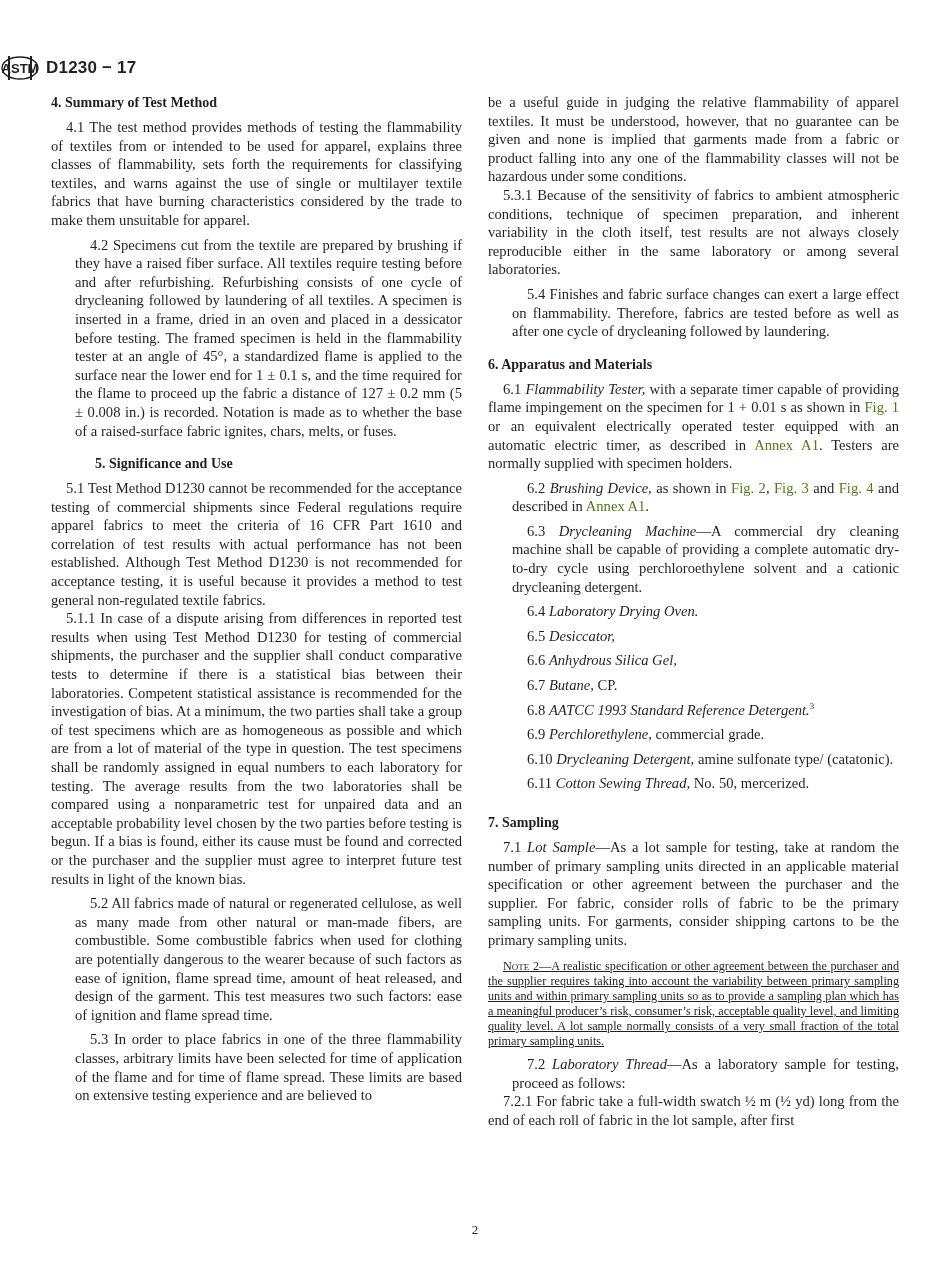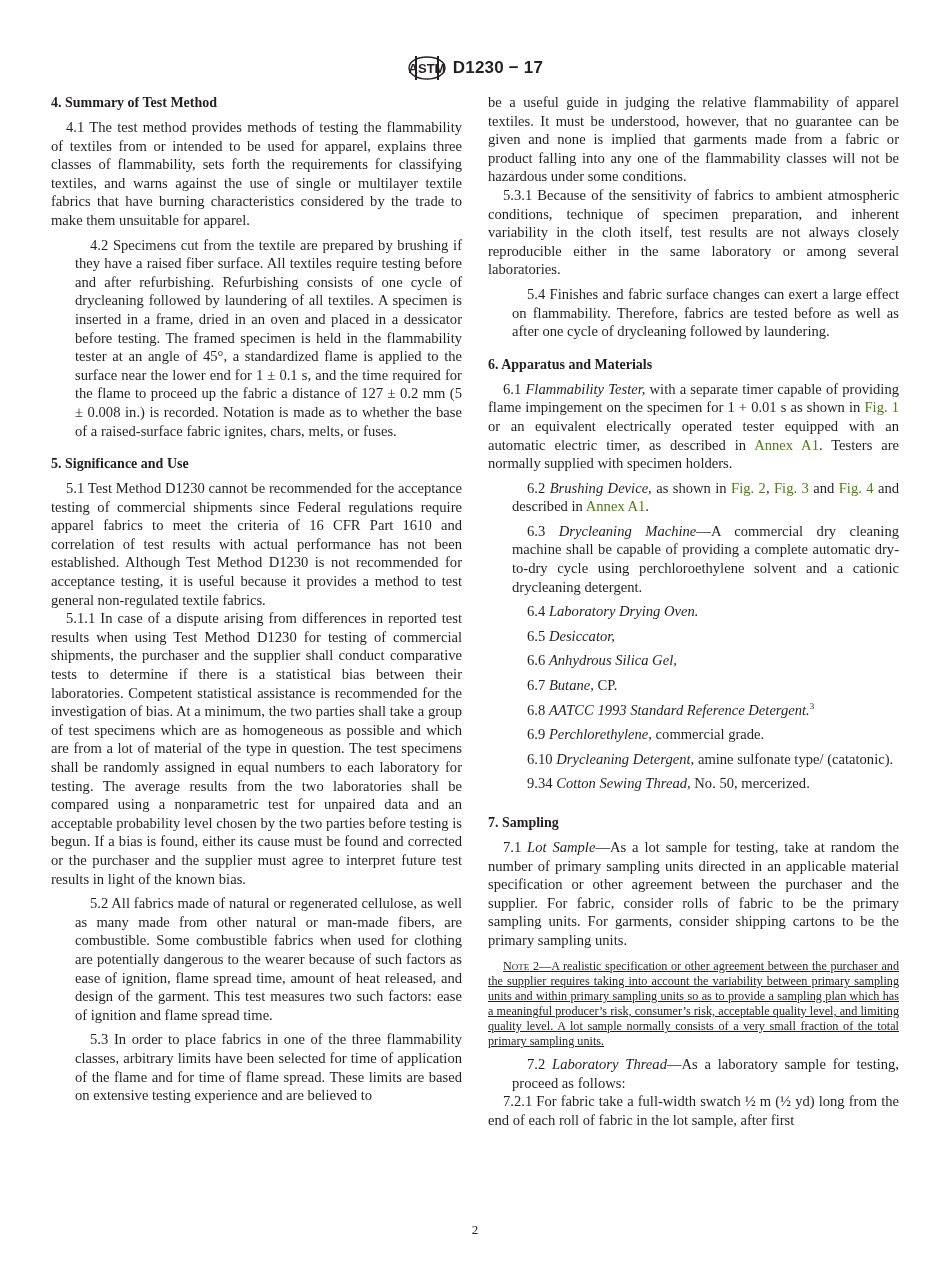--- a/index.html
+++ b/index.html
@@ -1,29 +1,29 @@
 <!DOCTYPE html>
 <html><head>
 <meta charset="utf-8">
 <style>
   html, body { margin: 0; padding: 0; background: #ffffff; }
   body { width: 950px; height: 1272px; position: relative; overflow: hidden;
          font-family: "Liberation Serif", "DejaVu Serif", serif; color: #231f20; }
-  .header { position: absolute; top: 54px; left: 0; width: 950px; text-align: center; }
+  .header { position: absolute; top: 54px; left: 0; width: 950px; }
   .header-inner { display: inline-flex; align-items: center; gap: 6px; }
   .logo { width: 40px; height: 28px; display: inline-block; }
   .designation { font-family: "Liberation Sans", "DejaVu Sans", sans-serif; font-weight: bold; font-size: 17px; letter-spacing: 0.2px; }
   .col { position: absolute; top: 93px; width: 411px; font-size: 14.6px; line-height: 18.6px; text-align: justify; }
   .col-left { left: 51px; }
   .col-right { left: 488px; }
   h2 { font-size: 14px; font-weight: bold; margin: 0 0 5px 0; line-height: 20px; text-align: left; }
   p { margin: 0; text-indent: 15px; hyphens: manual; }
   p.gap { margin-top: 6px; margin-left: 24px; }
   p.noindent { text-indent: 0; }
-  .section { margin-top: 10px; }
+  .section { margin-top: 10px; margin-left: 44px; }
   em { font-style: italic; }
   .link { color: #4d7c0f; }
   .note { font-size: 12.2px; line-height: 15.1px; text-indent: 15px; margin-top: 9px; text-align: justify; text-decoration: underline; }
   .note .sc { font-variant: small-caps; }
   sup { font-size: 9px; line-height: 0; }
   .page-num { position: absolute; top: 1222px; left: 0; width: 950px; text-align: center; font-size: 13px; }
 </style>
 </head>
 <body>
 
@@ -62,21 +62,21 @@
   <p><span>6.1 </span><em>Flammability Tester,</em><span> with a separate timer capable of providing flame impingement on the specimen for 1 + 0.01 s as shown in </span><span class="link">Fig. 1</span><span> or an equivalent electrically operated tester equipped with an automatic electric timer, as described in </span><span class="link">Annex A1</span><span>. Testers are normally supplied with specimen holders.</span></p>
   <p class="gap"><span>6.2 </span><em>Brushing Device,</em><span> as shown in </span><span class="link">Fig. 2</span><span>, </span><span class="link">Fig. 3</span><span> and </span><span class="link">Fig. 4</span><span> and described in </span><span class="link">Annex A1</span><span>.</span></p>
   <p class="gap"><span>6.3 </span><em>Drycleaning Machine</em><span>—A commercial dry cleaning machine shall be capable of providing a complete automatic dry-to-dry cycle using perchloroethylene solvent and a cationic drycleaning detergent.</span></p>
   <p class="gap"><span>6.4 </span><em>Laboratory Drying Oven.</em></p>
   <p class="gap"><span>6.5 </span><em>Desiccator,</em></p>
   <p class="gap"><span>6.6 </span><em>Anhydrous Silica Gel,</em></p>
   <p class="gap"><span>6.7 </span><em>Butane,</em><span> CP.</span></p>
   <p class="gap"><span>6.8 </span><em>AATCC 1993 Standard Reference Detergent.</em><sup>3</sup></p>
   <p class="gap"><span>6.9 </span><em>Perchlorethylene,</em><span> commercial grade.</span></p>
   <p class="gap"><span>6.10 </span><em>Drycleaning Detergent,</em><span> amine sulfonate type/ (catatonic).</span></p>
-  <p class="gap"><span>9.34 </span><em>Cotton Sewing Thread,</em><span> No. 50, mercerized.</span></p>
+  <p class="gap"><span>6.11 </span><em>Cotton Sewing Thread,</em><span> No. 50, mercerized.</span></p>
 
   <h2 style="margin-top:20px">7. Sampling</h2>
   <p><span>7.1 </span><em>Lot Sample</em><span>—As a lot sample for testing, take at random the number of primary sampling units directed in an applicable material specification or other agreement between the purchaser and the supplier. For fabric, consider rolls of fabric to be the primary sampling units. For garments, consider shipping cartons to be the primary sampling units.</span></p>
   <p class="note"><span class="sc">Note</span><span> 2—A realistic specification or other agreement between the purchaser and the supplier requires taking into account the variability between primary sampling units and within primary sampling units so as to provide a sampling plan which has a meaningful producer’s risk, consumer’s risk, acceptable quality level, and limiting quality level. A lot sample normally consists of a very small fraction of the total primary sampling units.</span></p>
   <p class="gap"><span>7.2 </span><em>Laboratory Thread</em><span>—As a laboratory sample for testing, proceed as follows:</span></p>
   <p>7.2.1 For fabric take a full-width swatch ½ m (½ yd) long from the end of each roll of fabric in the lot sample, after first</p>
 </div>
 
 <div class="page-num">2</div>
 

